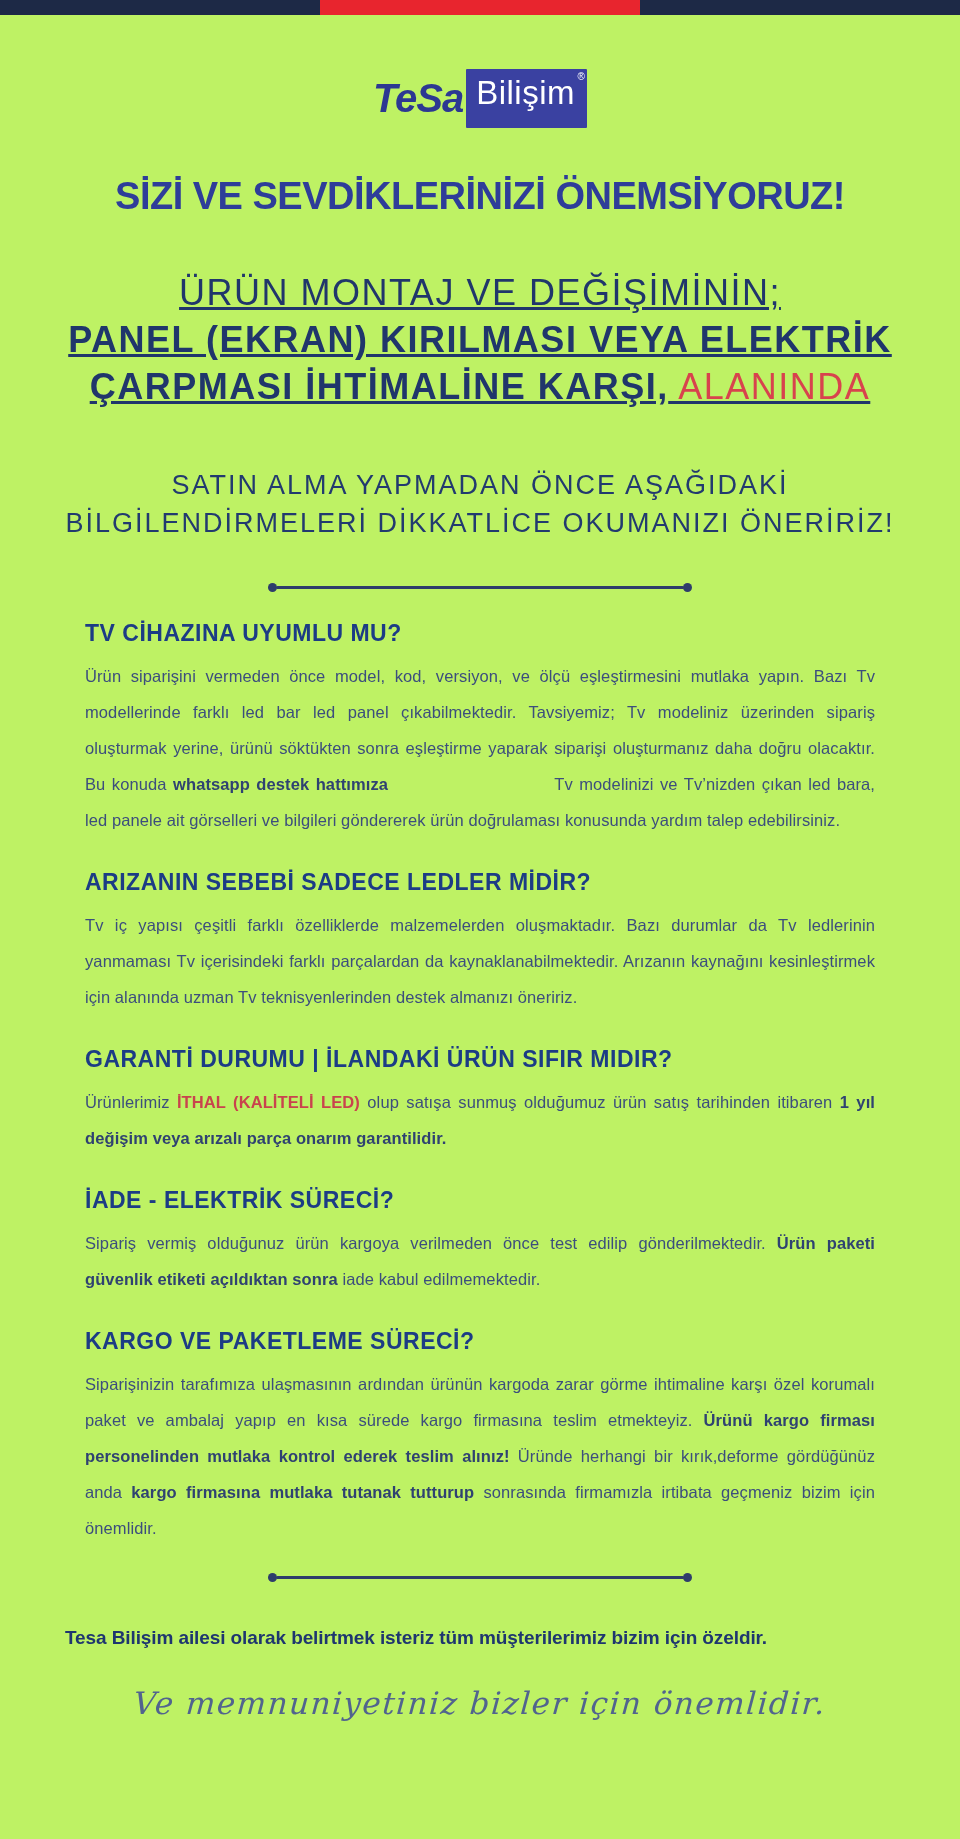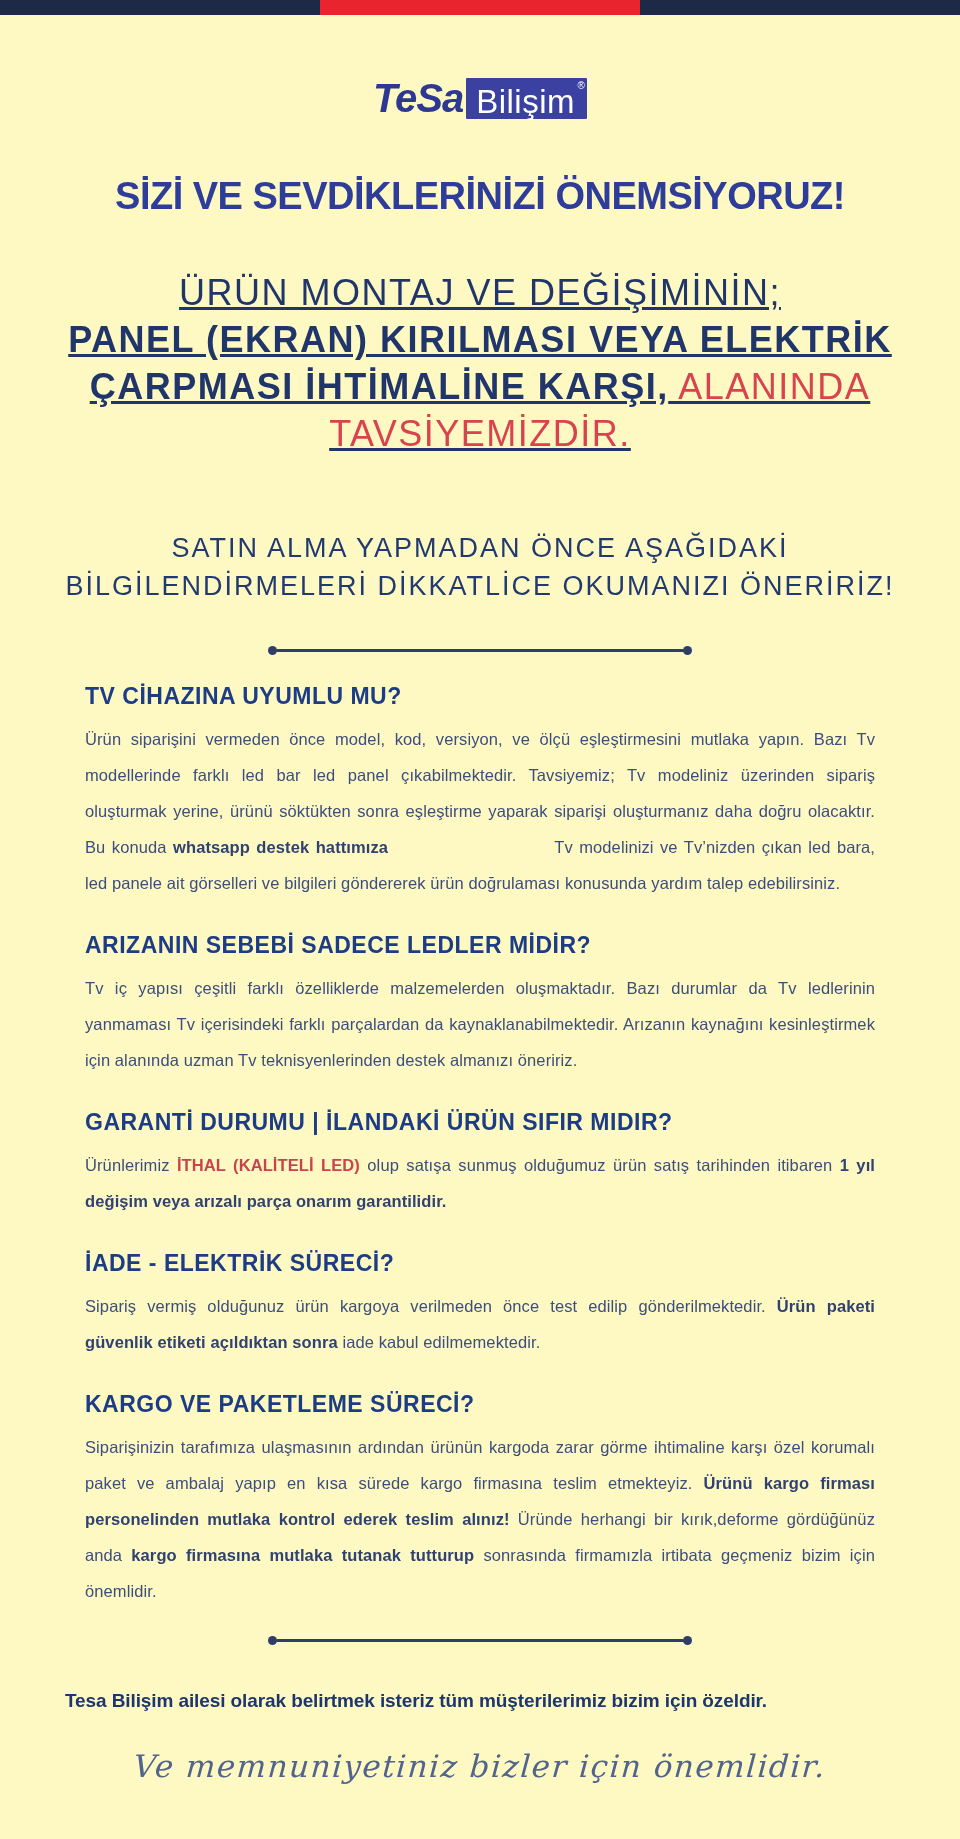--- a/index.html
+++ b/index.html
@@ -1,53 +1,53 @@
 <!DOCTYPE html>
 <html lang="tr"><head>
 <meta charset="utf-8">
 <style>
   html,body{margin:0;padding:0;background:#ffffff;}
   .page{
     width:960px;height:1839px;margin:0 auto;position:relative;
-    background:#fef9c3;overflow:hidden;
+    background:#bef264;overflow:hidden;
     font-family:"Liberation Sans",sans-serif;
   }
   
   .topbar{display:flex;height:15px;width:100%;}
   .topbar .seg{flex:1 1 0;}
   .seg.navy{background:#1d2946;}
   .seg.red{background:#e8252e;}
 
   
   .logo-row{margin-top:54px;display:flex;justify-content:center;align-items:center;height:58px;}
   .logo-tesa{
     font-size:40px;font-weight:bold;font-style:italic;color:#2c3892;
     letter-spacing:-1px;margin-right:3px;line-height:1;
   }
   .logo-badge{
     background:#3a41a1;color:#ffffff;border-radius:1px;
-    padding:7px 12px 1px 10px;position:relative;line-height:1;
+    padding:7px 12px 19px 10px;position:relative;line-height:1;
   }
   .logo-bilisim{font-size:33px;font-weight:400;letter-spacing:0.5px;}
   .logo-reg{position:absolute;top:3px;right:2px;font-size:10px;color:#ffffff;}
 
   
   .headline{
     margin:46px 30px 12px;text-align:center;
     font-size:38px;font-weight:800;color:#2e3d99;letter-spacing:-0.5px;line-height:46px;
   }
 
   
   .intro{margin-top:50px;text-align:center;font-size:36px;line-height:47px;
          color:#20366b;letter-spacing:1.5px;font-weight:400;text-decoration:underline;}
   .intro .bold{font-weight:700;}
   .intro .red{color:#d8434d;}
 
   
-  .notice{margin-top:72px;text-align:center;font-size:27px;line-height:38px;
+  .notice{margin-top:56px;text-align:center;font-size:27px;line-height:38px;
           color:#223a6f;letter-spacing:2px;}
 
   
   .divider{width:408px;height:3px;background:#2e3d6b;border-radius:2px;
            margin:44px auto 0;position:relative;}
   .divider::before,.divider::after{
     content:"";position:absolute;top:-3px;width:9px;height:9px;border-radius:50%;background:#2e3d6b;
   }
   .divider::before{left:-8px;}
   .divider::after{right:-8px;}
@@ -93,21 +93,20 @@
     <span class="logo-tesa">TeSa</span>
       <span class="logo-badge"><span class="logo-bilisim">Bilişim</span><span class="logo-reg">®</span></span>
   </div>
 
   <h1 class="headline">SİZİ VE SEVDİKLERİNİZİ ÖNEMSİYORUZ!</h1>
 
   <div class="intro">
     <div>ÜRÜN MONTAJ VE DEĞİŞİMİNİN;</div>
     <div class="bold">PANEL (EKRAN) KIRILMASI VEYA ELEKTRİK</div>
     <div><span class="bold">ÇARPMASI İHTİMALİNE KARŞI,</span><span class="red"> ALANINDA</span></div>
-    <div class="red">TAVSİYEMİZDİR.</div>
   </div>
 
   <div class="notice">
     <div>SATIN ALMA YAPMADAN ÖNCE AŞAĞIDAKİ</div>
     <div>BİLGİLENDİRMELERİ DİKKATLİCE OKUMANIZI ÖNERİRİZ!</div>
   </div>
 
   <div class="divider"></div>
 
   <section class="sec">

